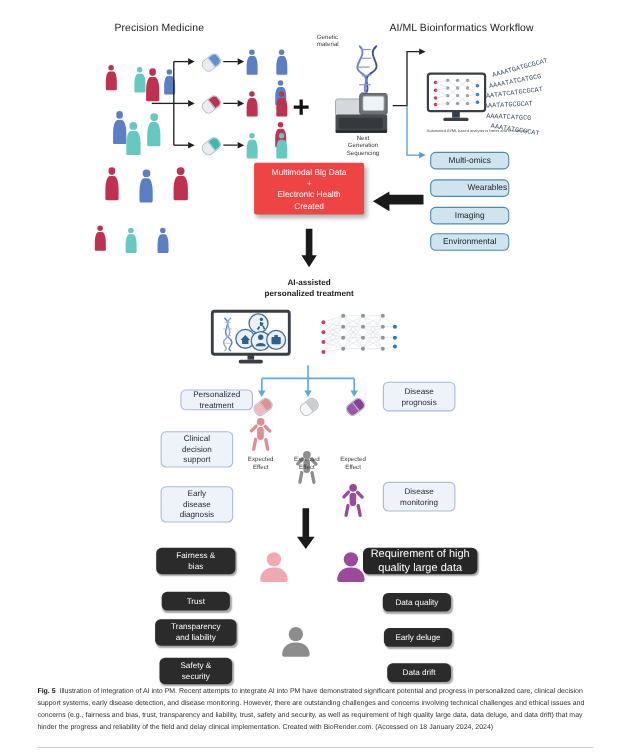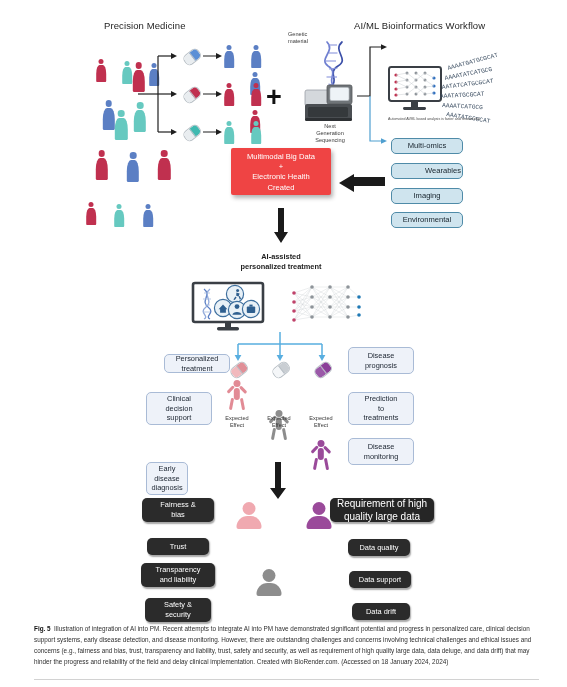--- a/index.html
+++ b/index.html
@@ -609,39 +609,32 @@
       <div>treatment</div>
     </div>
   </div>
   <div class="abs box-pale ctr" style="left:146px; top:392px; width:66px; height:33px;">
     <div>
       <div>Clinical</div>
       <div>decision</div>
       <div>support</div>
     </div>
   </div>
-  <div class="abs box-pale ctr" style="left:146px; top:462px; width:42px; height:33px;">
+  <div class="abs box-pale ctr" style="left:146px; top:442px; width:66px; height:33px;">
     <div>
       <div>Early</div>
       <div>disease</div>
       <div>diagnosis</div>
     </div>
   </div>
 
   <div class="abs box-pale ctr" style="left:348px; top:347px; width:66px; height:27px;">
     <div>
       <div>Disease</div>
       <div>prognosis</div>
-    </div>
-  </div>
-  <div class="abs box-pale ctr" style="left:348px; top:392px; width:66px; height:33px;">
-    <div>
-      <div>Prediction</div>
-      <div>to</div>
-      <div>treatments</div>
     </div>
   </div>
   <div class="abs box-pale ctr" style="left:348px; top:438px; width:66px; height:27px;">
     <div>
       <div>Disease</div>
       <div>monitoring</div>
     </div>
   </div>
 
   <svg class="abs" style="left:270px; top:462px;" width="16" height="38">
@@ -679,21 +672,21 @@
   <div class="abs box-dark big ctr" style="left:330px; top:498px; width:104px; height:24px;">
     <div>
       <div>Requirement of high</div>
       <div>quality large data</div>
     </div>
   </div>
   <div class="abs box-dark ctr" style="left:348px; top:539px; width:62px; height:17px;">
     <span>Data quality</span>
   </div>
   <div class="abs box-dark ctr" style="left:349px; top:571px; width:62px; height:17px;">
-    <span>Data support</span>
+    <span>Early deluge</span>
   </div>
   <div class="abs box-dark ctr" style="left:352px; top:603px; width:58px; height:17px;">
     <span>Data drift</span>
   </div>
 
   <div id="caption">
     <b>Fig. 5</b><span>&nbsp;&nbsp;</span><span>Illustration of integration of AI into PM. Recent attempts to integrate AI into PM have demonstrated significant potential and progress in personalized care, clinical decision support systems, early disease detection, and disease monitoring. However, there are outstanding challenges and concerns involving technical challenges and ethical issues and concerns (e.g., fairness and bias, trust, transparency and liability, trust, safety and security, as well as requirement of high quality large data, data deluge, and data drift) that may hinder the progress and reliability of the field and delay clinical implementation. Created with BioRender.com. (Accessed on 18 January 2024, 2024)</span>
   </div>
 
   <div class="rule"></div>

